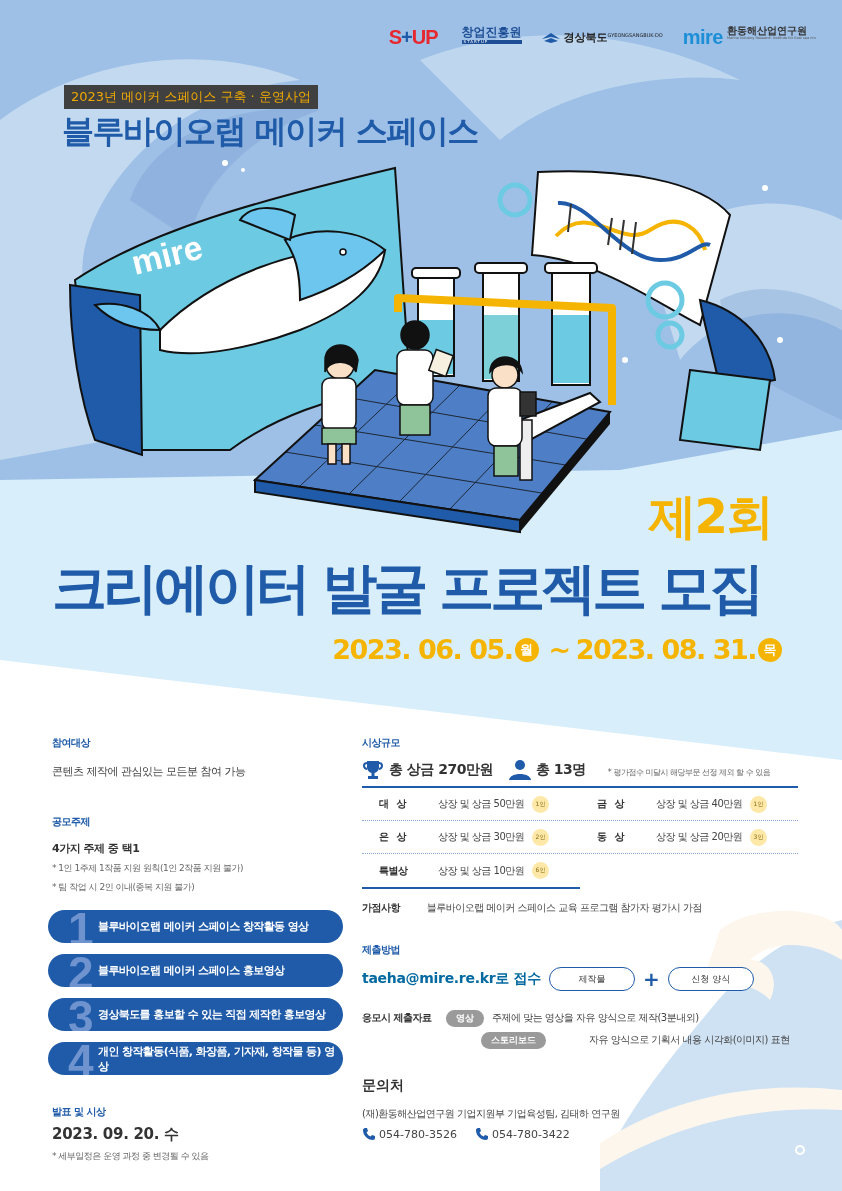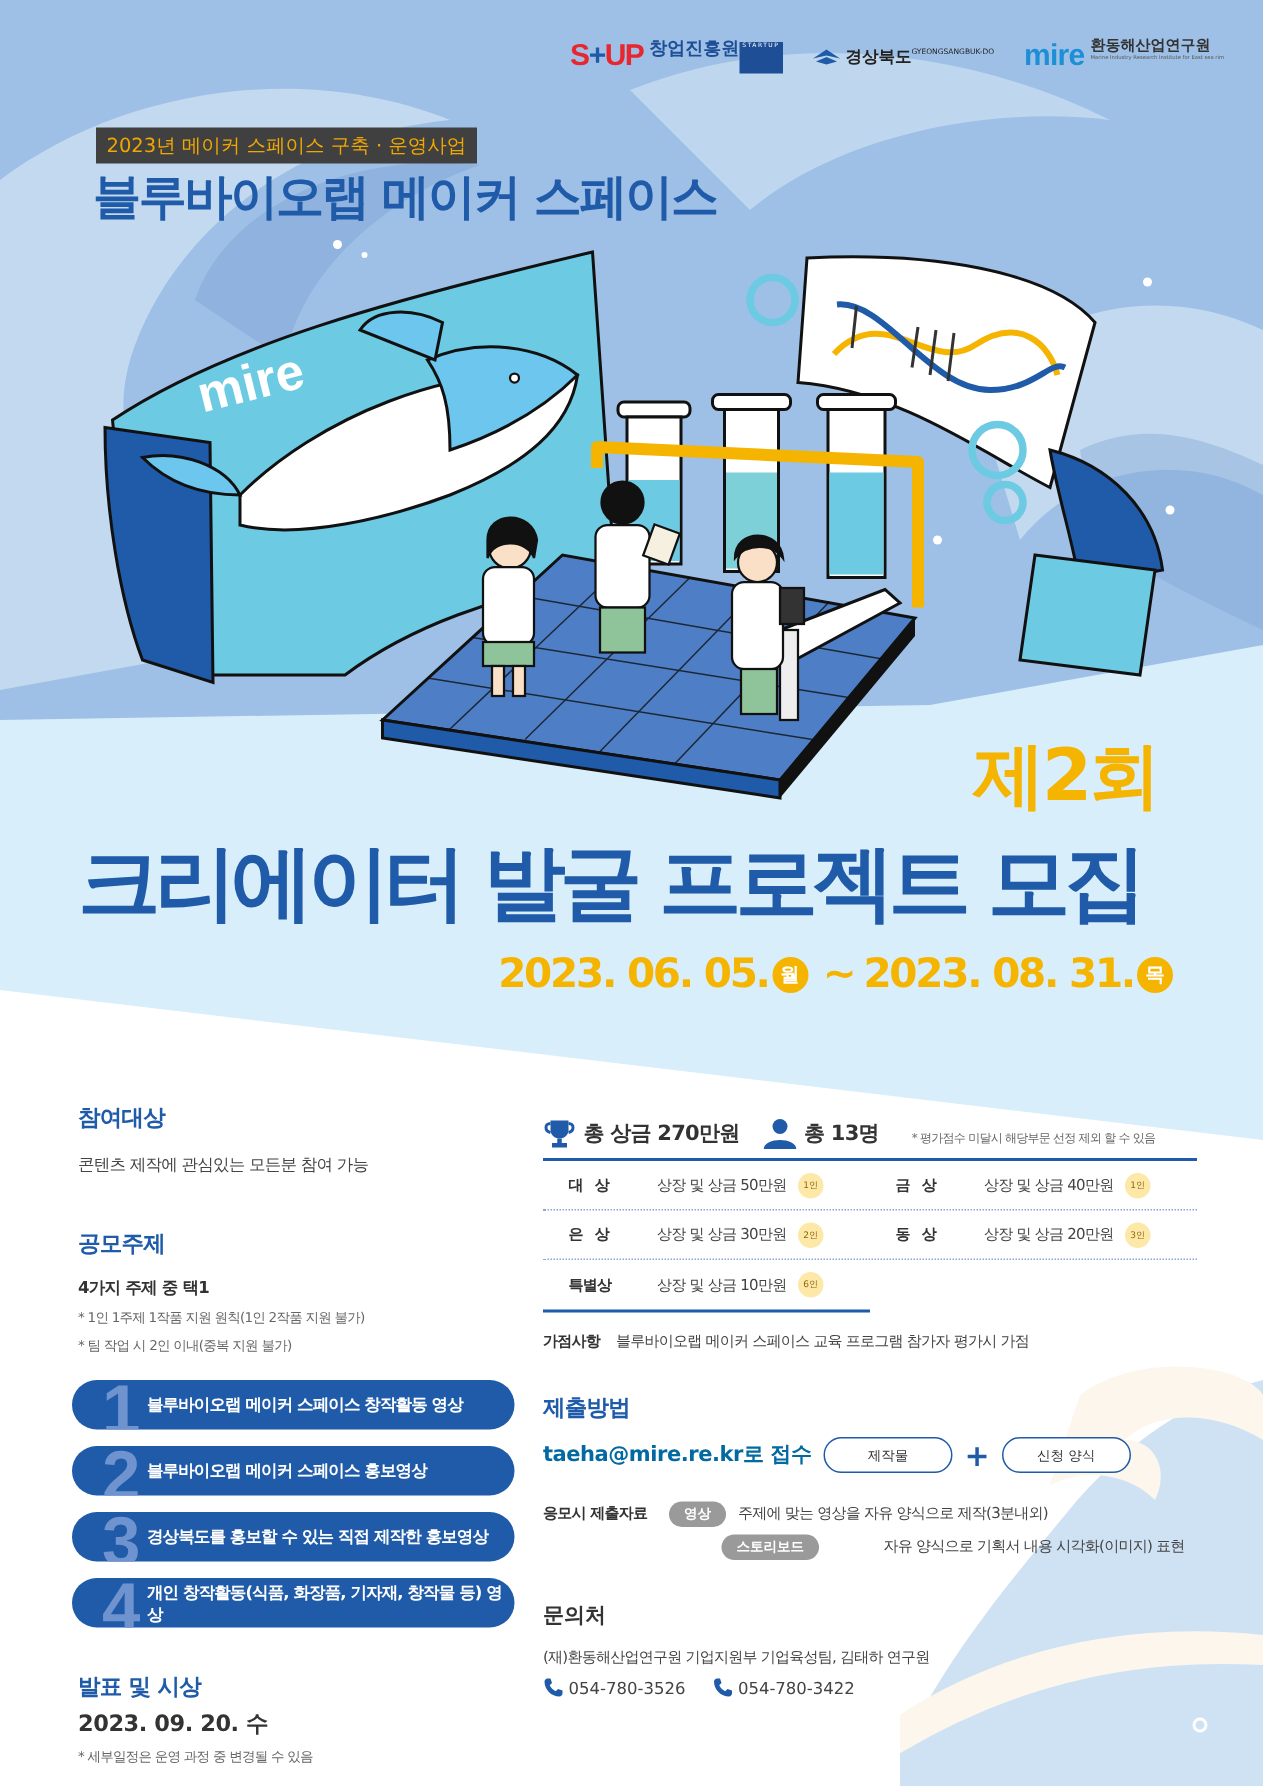--- a/index.html
+++ b/index.html
@@ -10,21 +10,21 @@
 
   
   .bg-top { position: absolute; left: 0; top: 0; width: 842px; height: 760px; }
   .bg-top svg { display: block; }
 
   
   .logos { position: absolute; top: 26px; right: 26px; display: flex; align-items: center; gap: 20px; }
   .logo { display: flex; gap: 4px; }
   .logo-sup .mark { font-weight: 900; font-size: 20px; color: #e8262d; letter-spacing: -1px; font-family: "Liberation Sans", sans-serif; }
   .logo-sup .mark b { color: #1e5aa8; }
-  .logo-sup .txt { display: flex; flex-direction: row; line-height: 1; }
+  .logo-sup .txt { display: flex; flex-direction: column; line-height: 1; margin-left: 20px; }
   .logo-sup .kr { font-size: 12px; font-weight: bold; color: #1e4e95; }
   .logo-sup .en { font-size: 4px; color: #fff; background: #1e4e95; margin-top: 2px; padding: 0 2px; letter-spacing: 1px; }
   .logo-gb .mark { width: 18px; height: 12px; }
   .logo-gb .txt { display: flex; flex-direction: row; line-height: 1; }
   .logo-gb .kr { font-size: 11px; font-weight: bold; color: #222; }
   .logo-gb .en { font-size: 5px; color: #222; margin-top: 1px; }
   .logo-mire .mark { font-size: 20px; font-weight: bold; color: #1c8fd6; font-family: "Liberation Sans", sans-serif; letter-spacing: -0.5px; }
   .logo-mire .txt { display: flex; flex-direction: column; line-height: 1; }
   .logo-mire .kr { font-size: 10px; font-weight: bold; color: #333; }
   .logo-mire .en { font-size: 3.5px; color: #555; margin-top: 1px; }
@@ -33,21 +33,21 @@
   .subtitle-tag { position: absolute; left: 64px; top: 85px; background: #404040; color: #f0a800; font-size: 13px; font-weight: normal; padding: 3px 7px 3px 7px; }
   .main-title { position: absolute; left: 62px; top: 110px; font-size: 32px; font-weight: 900; color: #1f5ba8; letter-spacing: -1.5px; }
 
   .edition { position: absolute; right: 70px; top: 485px; font-size: 48px; font-weight: 900; color: #f5b400; letter-spacing: -2px; }
   .headline { position: absolute; left: 52px; top: 552px; font-size: 55px; font-weight: 900; color: #1f5ba8; letter-spacing: -4px; white-space: nowrap; }
   .period { position: absolute; right: 56px; top: 634px; display: flex; align-items: center; font-size: 27px; font-weight: 900; color: #f5b400; letter-spacing: -1.5px; }
   .period .day { display: inline-flex; align-items: center; justify-content: center; width: 24px; height: 24px; border-radius: 50%; background: #f5b400; color: #fff; font-size: 13px; margin: 0 4px 0 2px; letter-spacing: 0; }
   .period .tilde { margin: 0 6px; }
 
   
-  .sec-title { font-size: 15px; font-weight: bold; color: #1f5ba8; letter-spacing: -0.5px; }
+  .sec-title { font-size: 10px; font-weight: bold; color: #1f5ba8; letter-spacing: -0.5px; }
   .left-col { position: absolute; left: 52px; top: 736px; width: 300px; }
   .right-col { position: absolute; left: 362px; top: 736px; width: 440px; }
 
   .txt-body { font-size: 11px; color: #444; letter-spacing: -0.5px; }
   .txt-note { font-size: 9px; color: #666; letter-spacing: -0.5px; }
   .txt-strong { font-size: 12px; font-weight: bold; color: #333; letter-spacing: -0.5px; }
 
   .theme-list { margin-top: 16px; display: flex; flex-direction: column; gap: 11px; margin-left: -4px; }
   .theme-pill { position: relative; height: 33px; width: 295px; background: #1f5ba8; border-radius: 17px; display: flex; align-items: center; overflow: hidden; }
   .theme-pill .num { position: absolute; left: 20px; top: -4px; font-size: 46px; font-weight: 900; color: #6f93cf; line-height: 1; font-family: "Liberation Sans", sans-serif; }
@@ -61,21 +61,21 @@
   .prize-row { display: flex; align-items: center; height: 33px; border-bottom: 1px dotted #8aa8d8; width: 436px; }
   .prize-row.last { border-bottom: none; }
   .prize-cell { display: flex; align-items: center; width: 218px; }
   .prize-cell .rank { width: 58px; padding-left: 17px; font-size: 10px; font-weight: bold; color: #333; letter-spacing: 2px; }
   .prize-cell .rank.tight { letter-spacing: -0.5px; }
   .prize-cell .award { font-size: 10px; color: #444; letter-spacing: -0.5px; width: 112px; padding-left: 18px; }
   .prize-cell .cnt { width: 17px; height: 17px; border-radius: 50%; background: #fde8a8; color: #8a6a10; font-size: 6px; display: flex; align-items: center; justify-content: center; }
   .prize-bottom-rule { height: 2px; background: #1f5ba8; width: 218px; }
 
   .bonus { margin-top: 12px; font-size: 10px; color: #444; letter-spacing: -0.5px; }
-  .bonus b { color: #333; margin-right: 8px; }
+  .bonus b { color: #333; margin-right: 24px; }
 
   .submit-line { display: flex; align-items: center; margin-top: 10px; }
   .submit-line .email { font-size: 14px; font-weight: bold; color: #0369a1; letter-spacing: -0.3px; }
   .pill-outline { border: 1.5px solid #1f5ba8; border-radius: 14px; height: 24px; width: 86px; display: flex; align-items: center; justify-content: center; font-size: 9px; color: #333; margin-left: 8px; background: #fff; }
   .plus { color: #1f5ba8; font-size: 20px; font-weight: bold; margin-left: 8px; line-height: 1; }
 
   .material { margin-top: 16px; }
   .mat-row { display: flex; align-items: center; height: 22px; }
   .mat-row .lbl { width: 84px; font-size: 10px; font-weight: bold; color: #333; letter-spacing: -0.5px; }
   .mat-chip { background: #9a9a9a; color: #fff; font-size: 9px; font-weight: bold; border-radius: 10px; padding: 2px 10px; margin-right: 8px; }
@@ -270,20 +270,21 @@
 
     <div style="margin-top:30px;">
       <div class="sec-title">발표 및 시상</div>
       <div class="ann-date">2023. 09. 20. 수</div>
       <div class="txt-note" style="margin-top:6px;">* 세부일정은 운영 과정 중 변경될 수 있음</div>
     </div>
   </div>
 
   <div class="right-col">
     <div>
+      <div class="sec-title">시상규모</div>
       <div class="prize-head">
         <span class="total">
           <svg width="22" height="20" viewBox="0 0 22 20">
             <path d="M5,1 L17,1 L17,7 C17,11 14,13 11,13 C8,13 5,11 5,7 Z" fill="#1f5ba8"></path>
             <path d="M5,3 C1,3 1,8 5,9" stroke="#1f5ba8" stroke-width="2" fill="none"></path>
             <path d="M17,3 C21,3 21,8 17,9" stroke="#1f5ba8" stroke-width="2" fill="none"></path>
             <rect x="9.5" y="13" width="3" height="3" fill="#1f5ba8"></rect>
             <rect x="6" y="16" width="10" height="3" fill="#1f5ba8"></rect>
           </svg>
           <span>총 상금 270만원</span>

